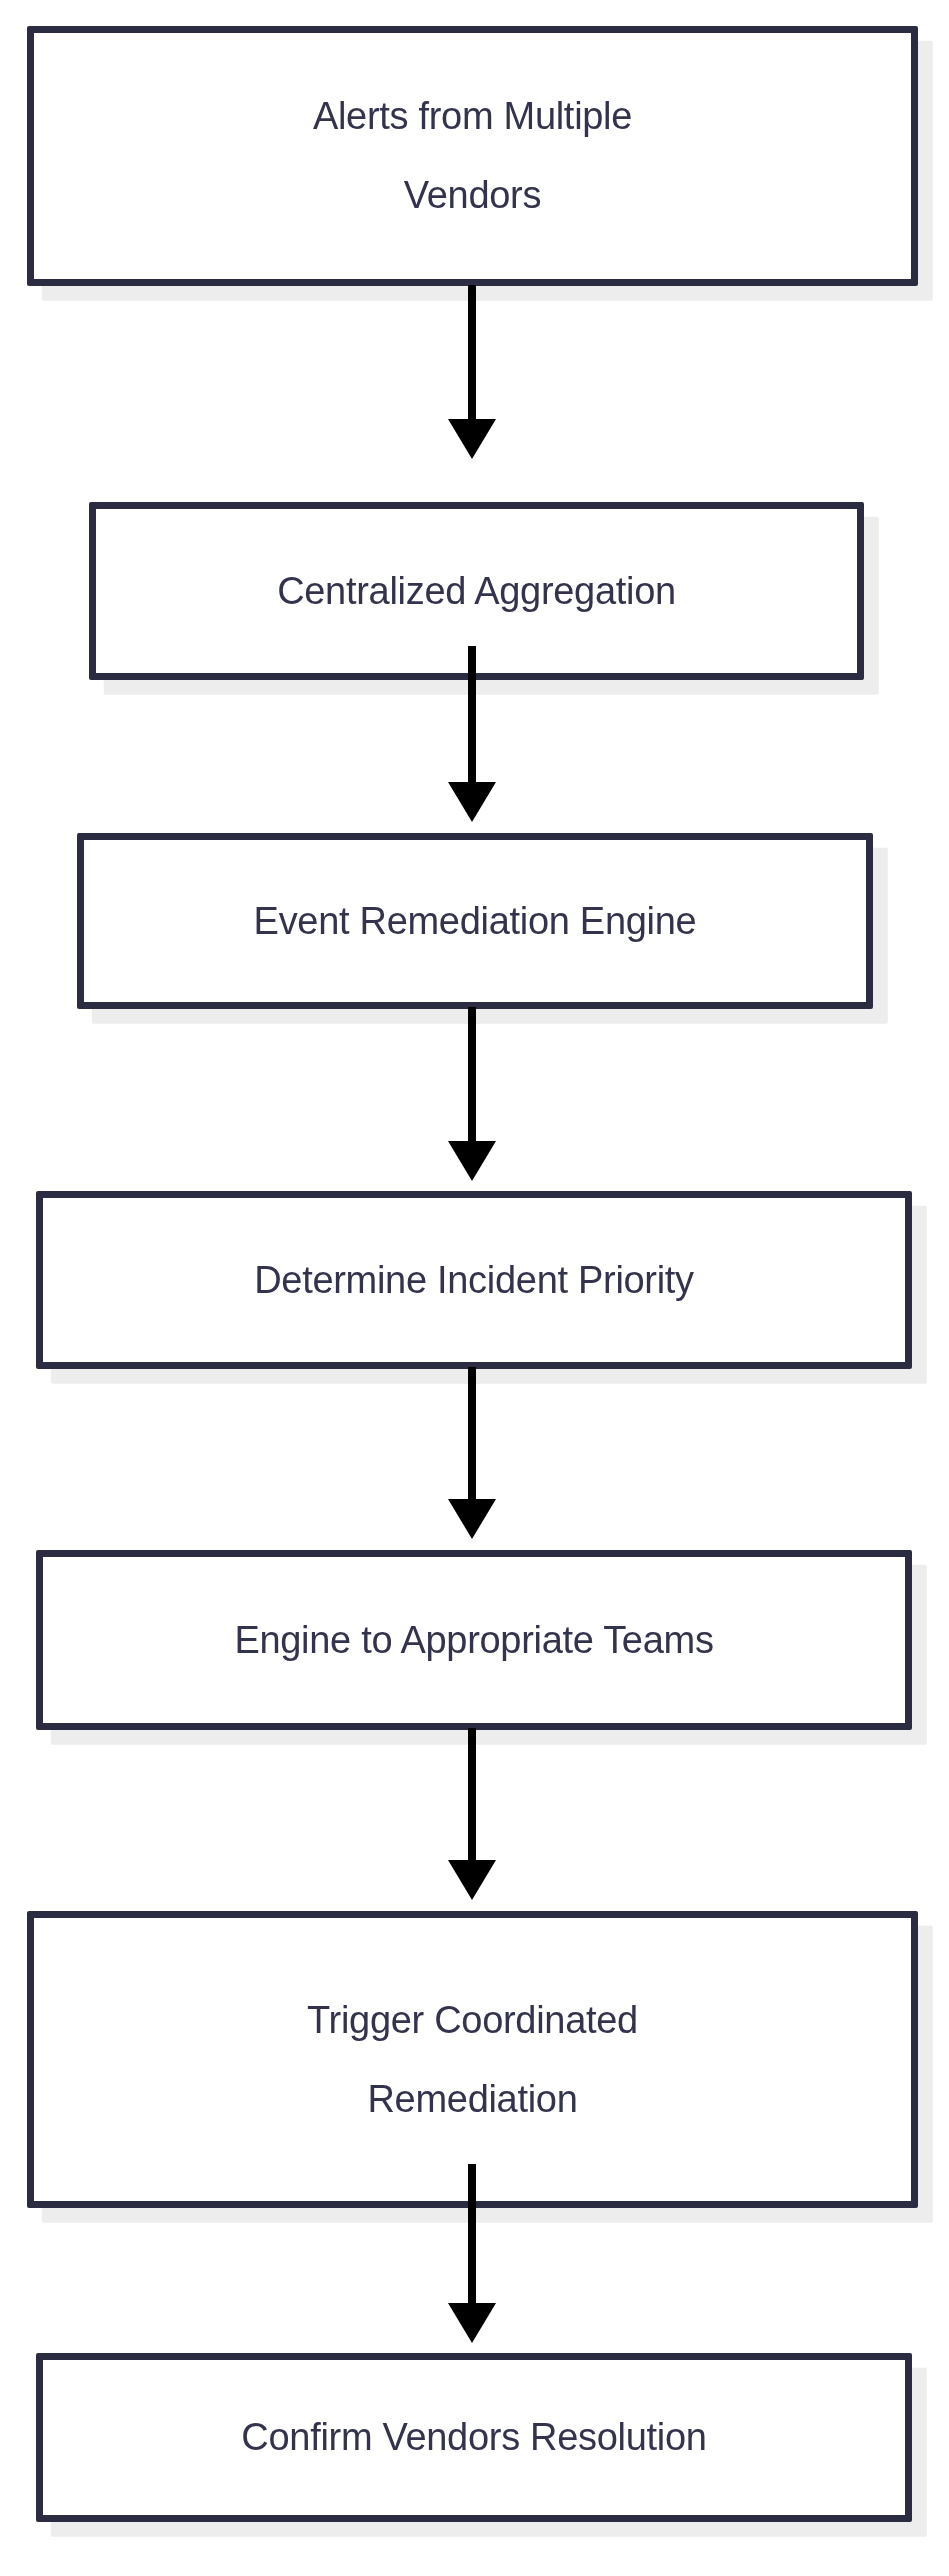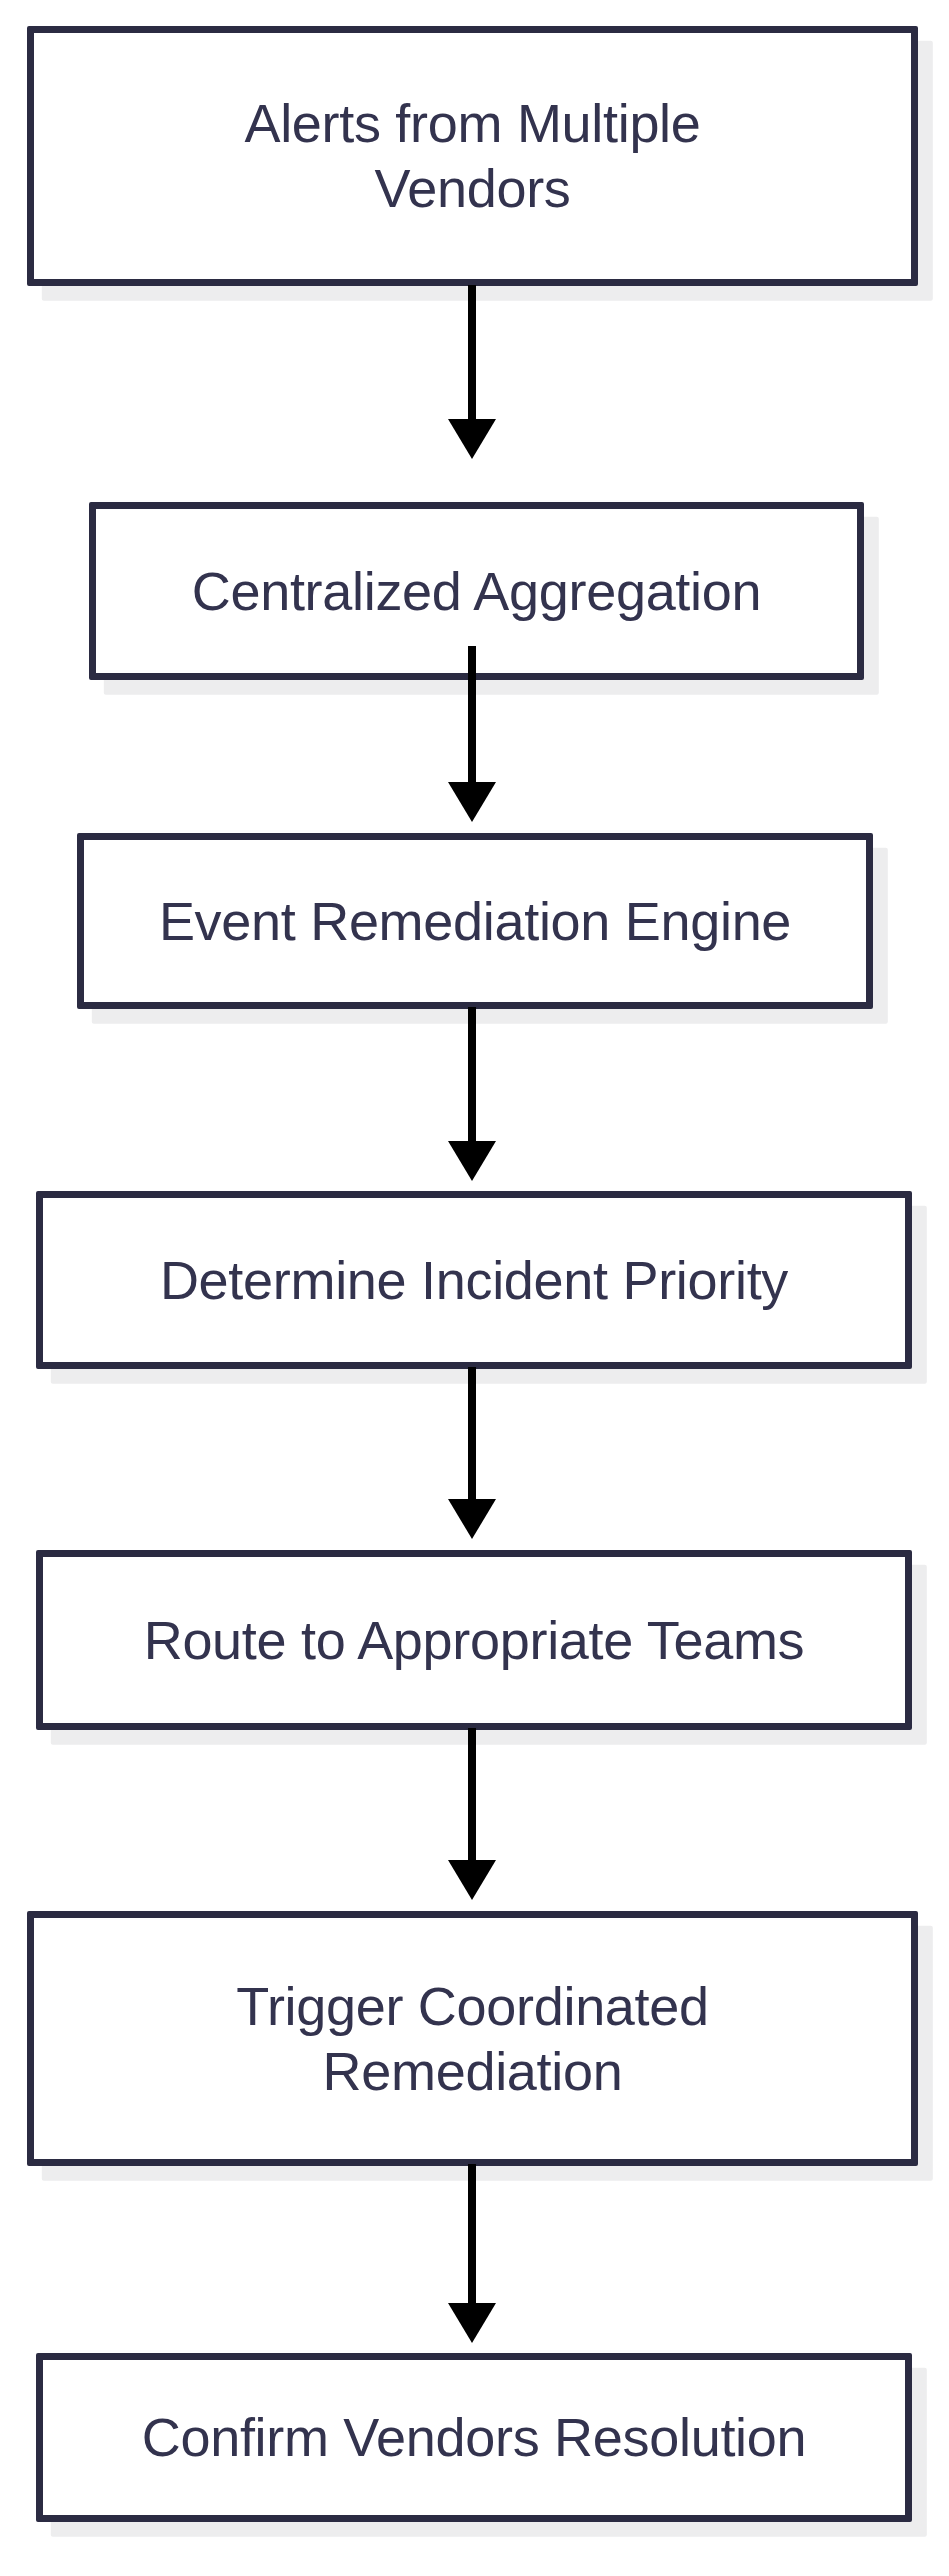--- a/index.html
+++ b/index.html
@@ -24,22 +24,22 @@
     background:var(--box-fill);
     border:7.4px solid var(--border);
     border-radius:2px;
     box-shadow:14.8px 14.8px 0 0 var(--shadow);
     display:flex;align-items:center;justify-content:center;
     text-align:center;
     z-index:1;
   }
   .node-label{
     white-space:pre-line;
-    font-size:54px;
-    line-height:65px;
+    font-size:38px;
+    line-height:79px;
     letter-spacing:-0.3px;
     color:var(--text);
   }
   .arrow{position:absolute;z-index:2;}
   .arrow .shaft{
     position:absolute;top:0;left:50%;
     transform:translateX(-50%);
     width:8px;
     background:var(--arrow);
   }
@@ -67,24 +67,24 @@
 
   <div class="node" style="left: 77px; top: 833px; width: 796px; height: 176px;">
     <span class="node-label">Event Remediation Engine</span>
   </div>
 
   <div class="node" style="left: 36px; top: 1191px; width: 876px; height: 178px; text-align: right;">
     <span class="node-label">Determine Incident Priority</span>
   </div>
 
   <div class="node" style="left: 36px; top: 1550px; width: 876px; height: 180px;">
-    <span class="node-label">Route to Appropriate Teams</span>
+    <span class="node-label">Engine to Appropriate Teams</span>
   </div>
 
-  <div class="node" style="left: 27px; top: 1911px; width: 891px; height: 255px;">
+  <div class="node" style="left: 27px; top: 1911px; width: 891px; height: 297px;">
     <span class="node-label">Trigger Coordinated
 Remediation</span>
   </div>
 
   <div class="node" style="left: 36px; top: 2353px; width: 876px; height: 169px;">
     <span class="node-label">Confirm Vendors Resolution</span>
   </div>
 
   <div class="arrow" style="left: 448px; top: 285px; width: 48px; height: 174px;">
     <div class="shaft" style="height: 136px;"></div>

